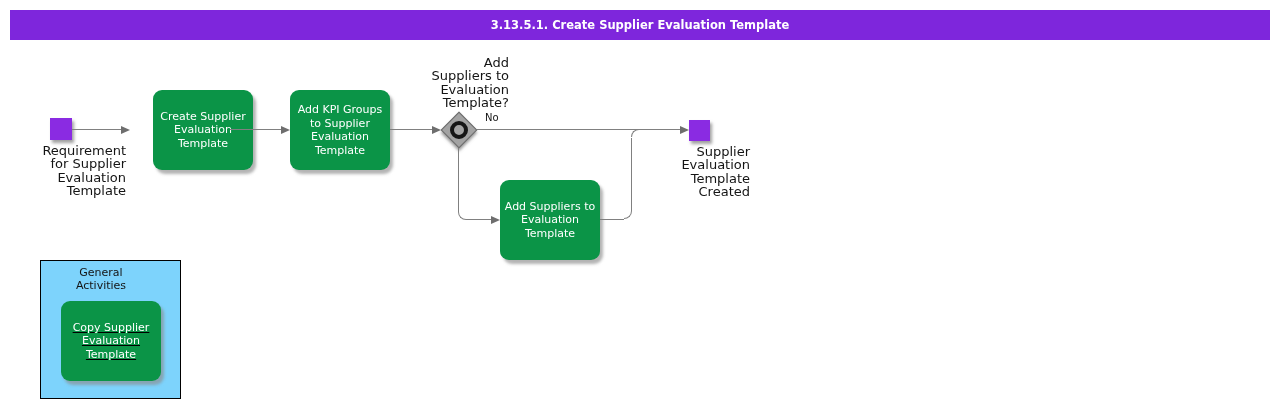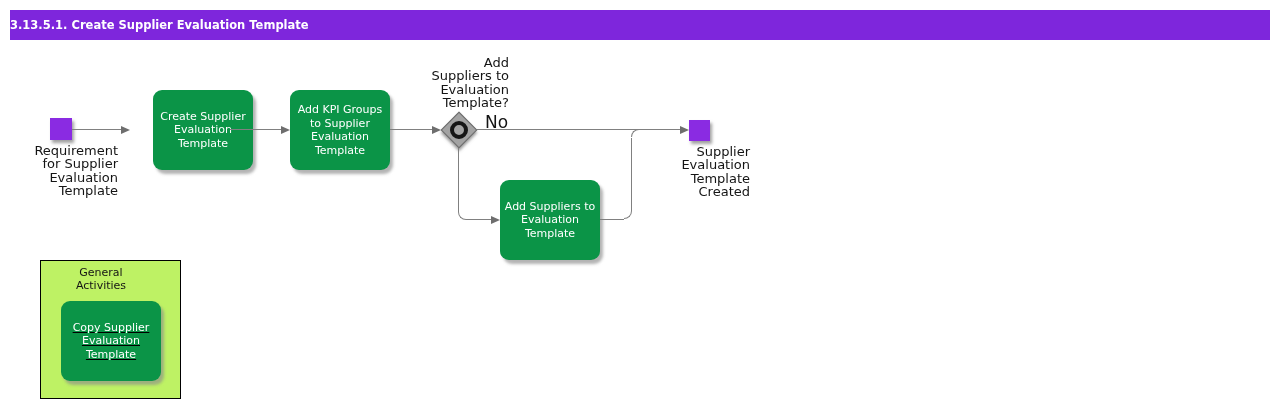--- a/index.html
+++ b/index.html
@@ -10,21 +10,21 @@
     height: 410px;
     background: #ffffff;
     overflow: hidden;
     font-family: "DejaVu Sans", "Liberation Sans", sans-serif;
   }
   .titlebar {
     position: absolute;
     left: 10px; top: 10px;
     width: 1260px; height: 30px;
     background: var(--header-bg, #7E26DC);
-    display: flex; align-items: center; 
+    display: flex; align-items: center; justify-content: center;
   }
   .titlebar span {
     color: #ffffff;
     font-size: 11.5px;
     font-weight: bold;
     white-space: nowrap;
   }
   .event-square {
     position: absolute;
     background: var(--event-purple, #8A2BE2);
@@ -49,21 +49,21 @@
     position: absolute;
     color: #141414;
     font-size: 13px;
     line-height: 13.4px;
     text-align: right;
     white-space: pre-line;
   }
   .edge-label {
     position: absolute;
     color: #141414;
-    font-size: 17px;
+    font-size: 10px;
     white-space: nowrap;
   }
   .line-h { position: absolute; height: 1px; background: var(--connector-gray, #808080); }
   .line-v { position: absolute; width: 1px; background: var(--connector-gray, #808080); }
   .corner-bl {
     position: absolute; width: 8px; height: 8px;
     border-left: 1px solid var(--connector-gray, #808080);
     border-bottom: 1px solid var(--connector-gray, #808080);
     border-bottom-left-radius: 8px;
   }
@@ -100,21 +100,21 @@
     width: 18px; height: 18px;
     border: 4px solid #161616;
     border-radius: 50%;
     background: transparent;
   }
   .group-box {
     position: absolute;
     left: 40px; top: 260px;
     width: 141px; height: 139px;
     border: 1px solid #000000;
-    background: #bef264;
+    background: #7dd3fc;
   }
   .group-title {
     position: absolute;
     left: 0; top: 5px;
     width: 120px;
     color: #141414;
     font-size: 11px;
     line-height: 13.4px;
     text-align: center;
     white-space: pre-line;
@@ -124,21 +124,21 @@
 </head>
 <body>
 
 <div class="canvas">
 
   <div class="titlebar">
     <span>3.13.5.1. Create Supplier Evaluation Template</span>
   </div>
 
   <div class="event-square" style="left:50px;top:118px;width:22px;height:22px;"></div>
-  <div class="node-label" style="left:16px;top:144px;width:102px;">Requirement
+  <div class="node-label" style="left:24px;top:144px;width:102px;">Requirement
 for Supplier
 Evaluation
 Template</div>
 
   <div class="line-h" style="left:72px;top:129px;width:49px;"></div>
   <div class="arrow-right" style="left:121px;top:126px;"></div>
 
   <div class="activity" style="left:130px;top:90px;margin-left:23px;">
     <span>Create Supplier
 Evaluation

